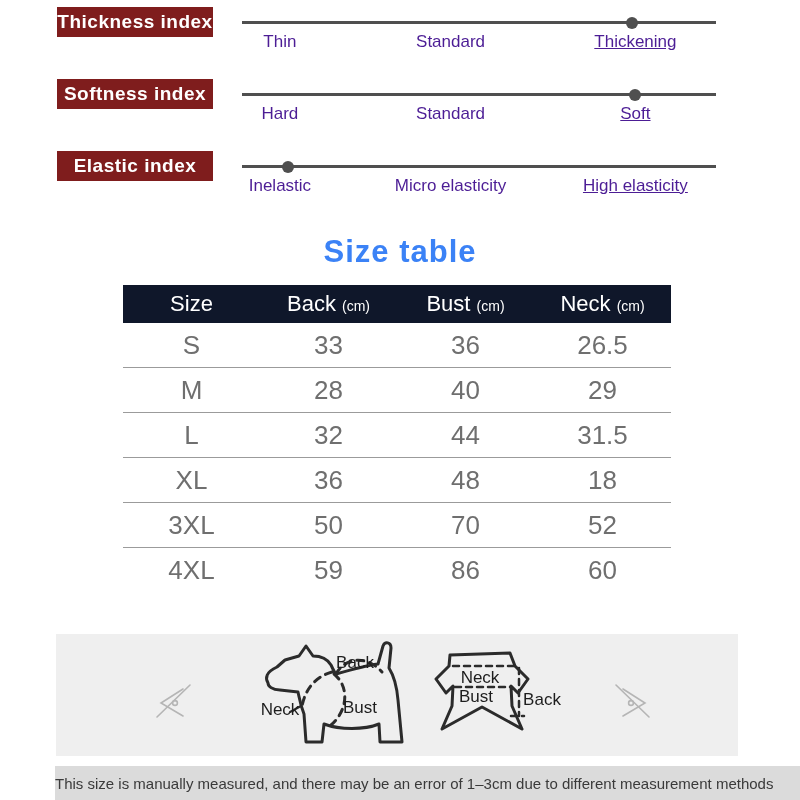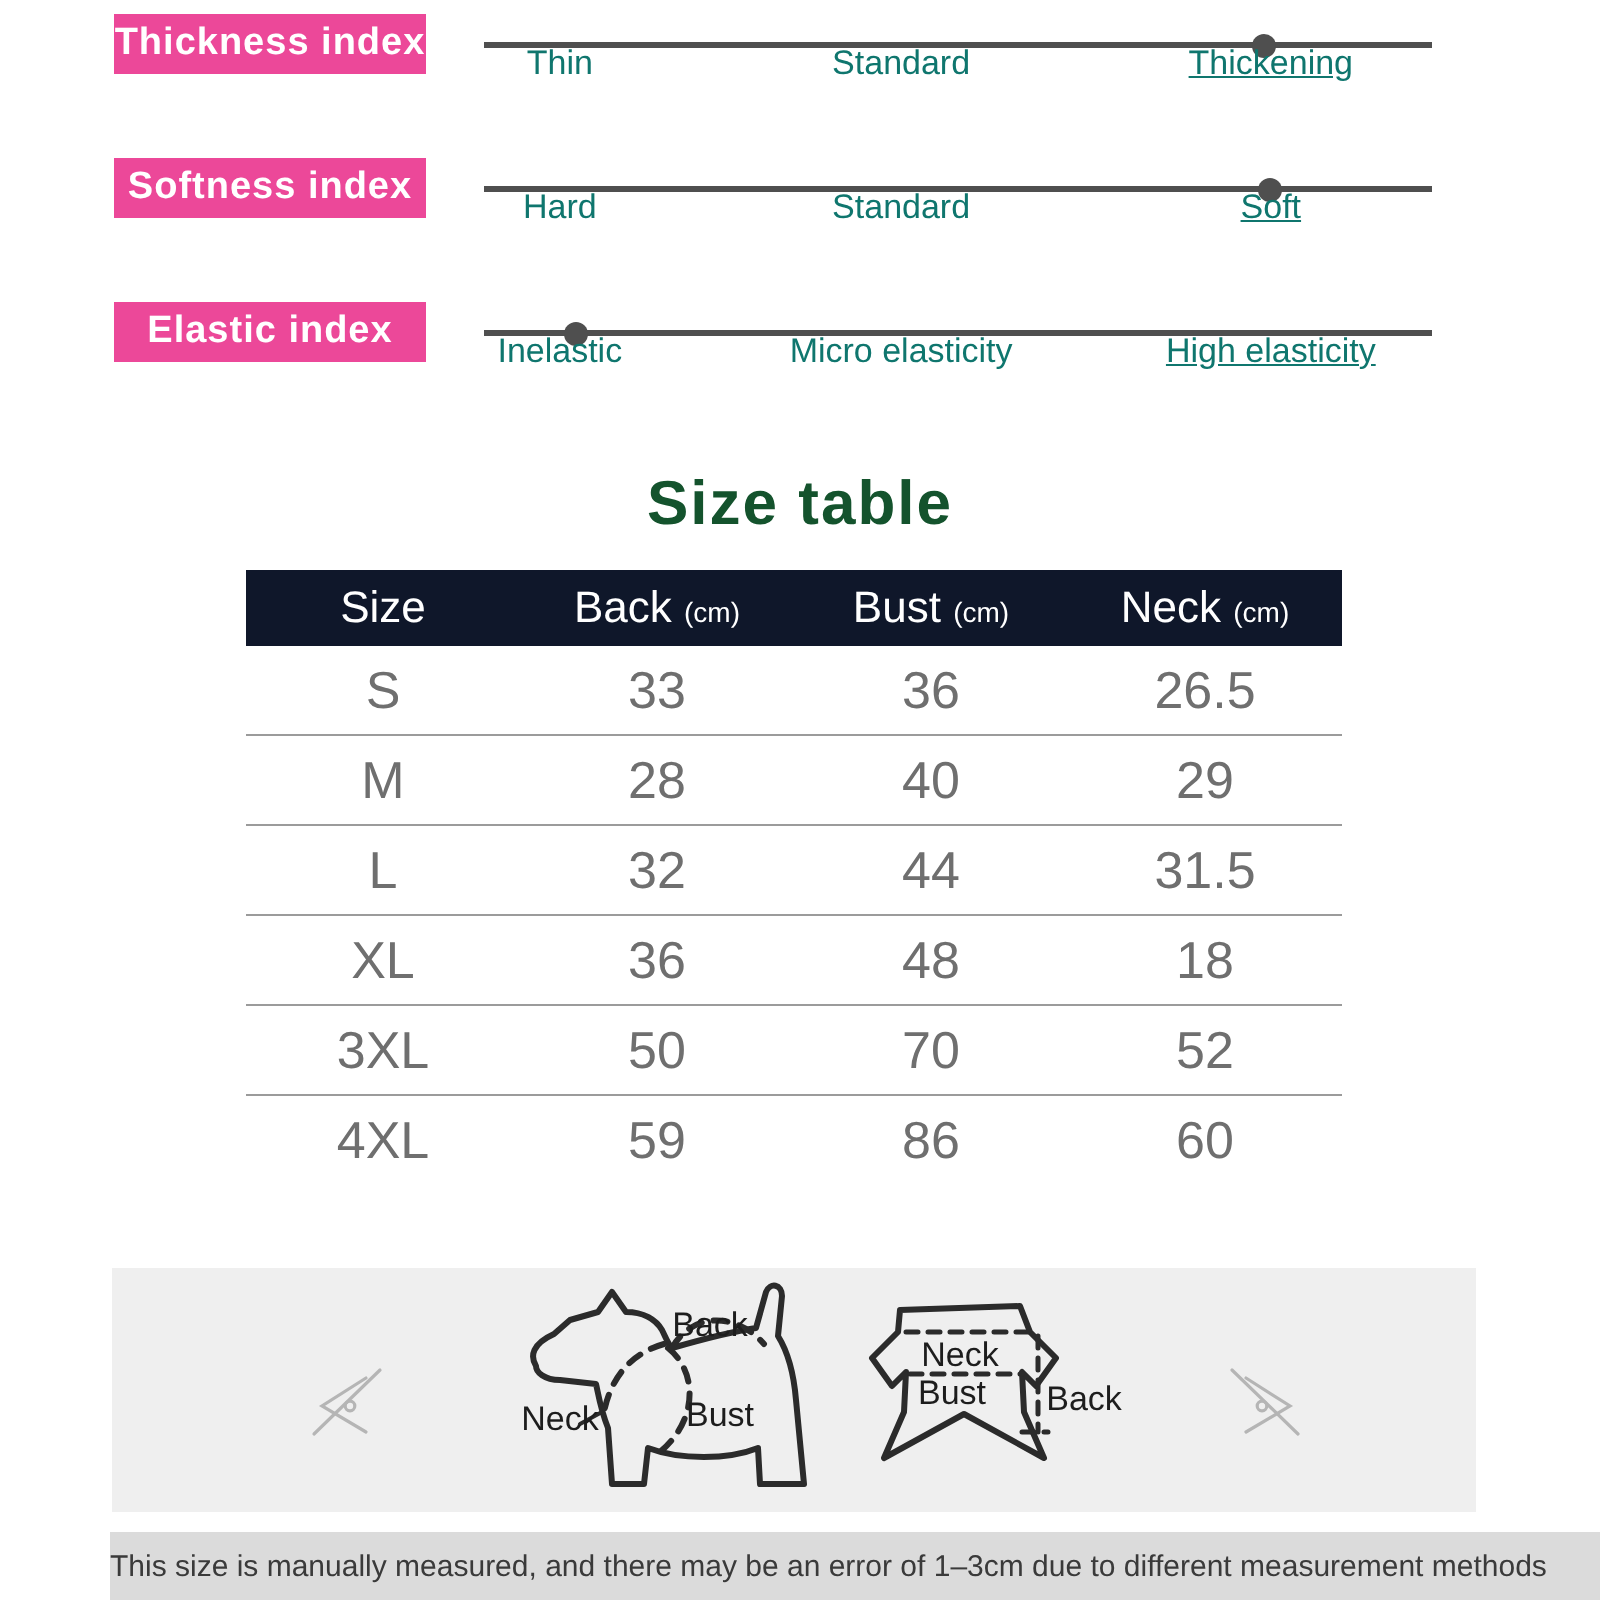--- a/index.html
+++ b/index.html
@@ -2,33 +2,33 @@
 <html><head>
 <meta charset="utf-8">
 <style>
   html,body{margin:0;padding:0;background:#fff;}
   body{width:800px;height:800px;position:relative;overflow:hidden;
        font-family:"Liberation Sans","DejaVu Sans",sans-serif;}
 
   
   .index-row{position:absolute;left:0;width:800px;height:62px;}
   .idx-box{position:absolute;left:57px;top:0;width:156px;height:30px;
-           background:#ec4899;color:#fff;display:flex;align-items:center;justify-content:center;
+           background:#7f1d1d;color:#fff;display:flex;align-items:center;justify-content:center;
            font-size:19px;font-weight:bold;letter-spacing:.5px;white-space:nowrap;}
   .track{position:absolute;left:242px;top:0;width:474px;height:62px;}
   .track-line{position:absolute;left:0;right:0;top:14px;height:3px;background:#4f4f4f;}
   .track-dot{position:absolute;top:10px;width:12px;height:12px;border-radius:50%;
              background:#4f4f4f;transform:translateX(-50%);}
-  .tick{position:absolute;top:15px;font-size:17px;color:#0f766e;
+  .tick{position:absolute;top:25px;font-size:17px;color:#4c1d95;
         transform:translateX(-50%);white-space:nowrap;}
   .tick.t0{left:8%;} .tick.t1{left:44%;} .tick.t2{left:83%;text-decoration:underline;}
 
   
   .st-title{position:absolute;top:234px;left:0;width:800px;text-align:center;
-            font-size:31px;font-weight:bold;color:#14532d;letter-spacing:1px;}
+            font-size:31px;font-weight:bold;color:#3b82f6;letter-spacing:1px;}
   table.size{position:absolute;top:285px;left:123px;width:548px;
              border-collapse:collapse;table-layout:fixed;}
   table.size th{background:#0f172a;color:#fff;height:36px;font-size:22px;
                 font-weight:normal;text-align:center;}
   table.size th .unit{font-size:14px;}
   table.size td{height:42px;text-align:center;font-size:26px;color:#6f6f6f;}
   table.size tbody tr + tr td{border-top:1px solid #9b9b9b;}
 
   
   .panel{position:absolute;left:56px;top:634px;width:682px;height:122px;background:#efefef;}

